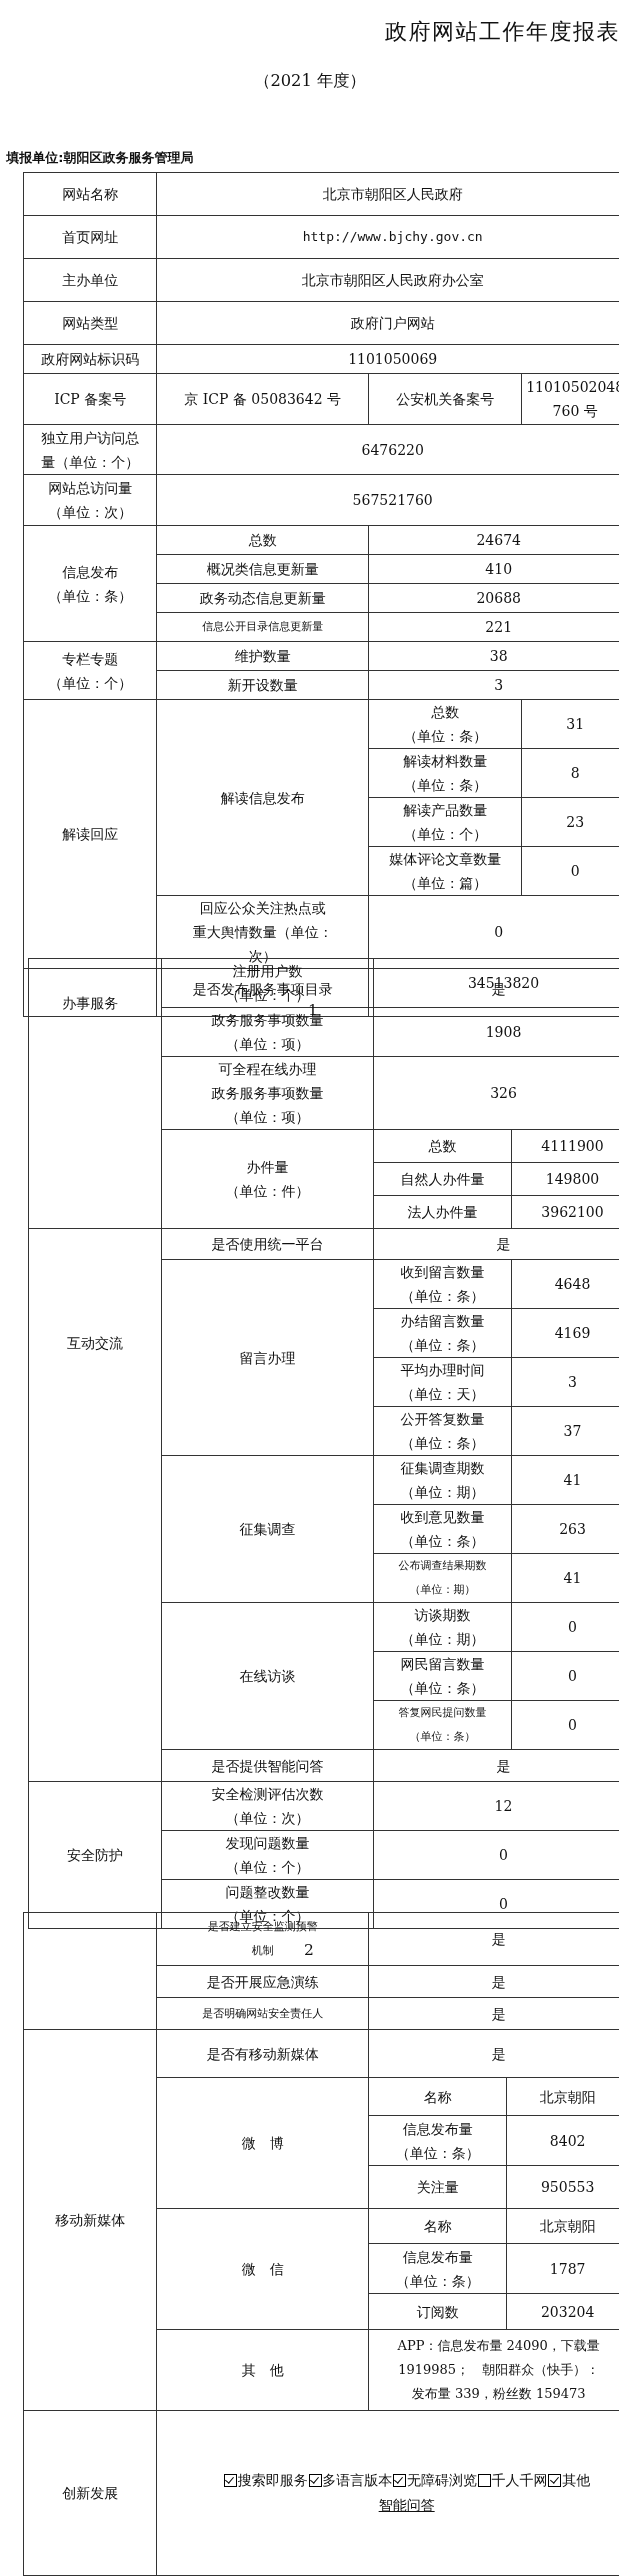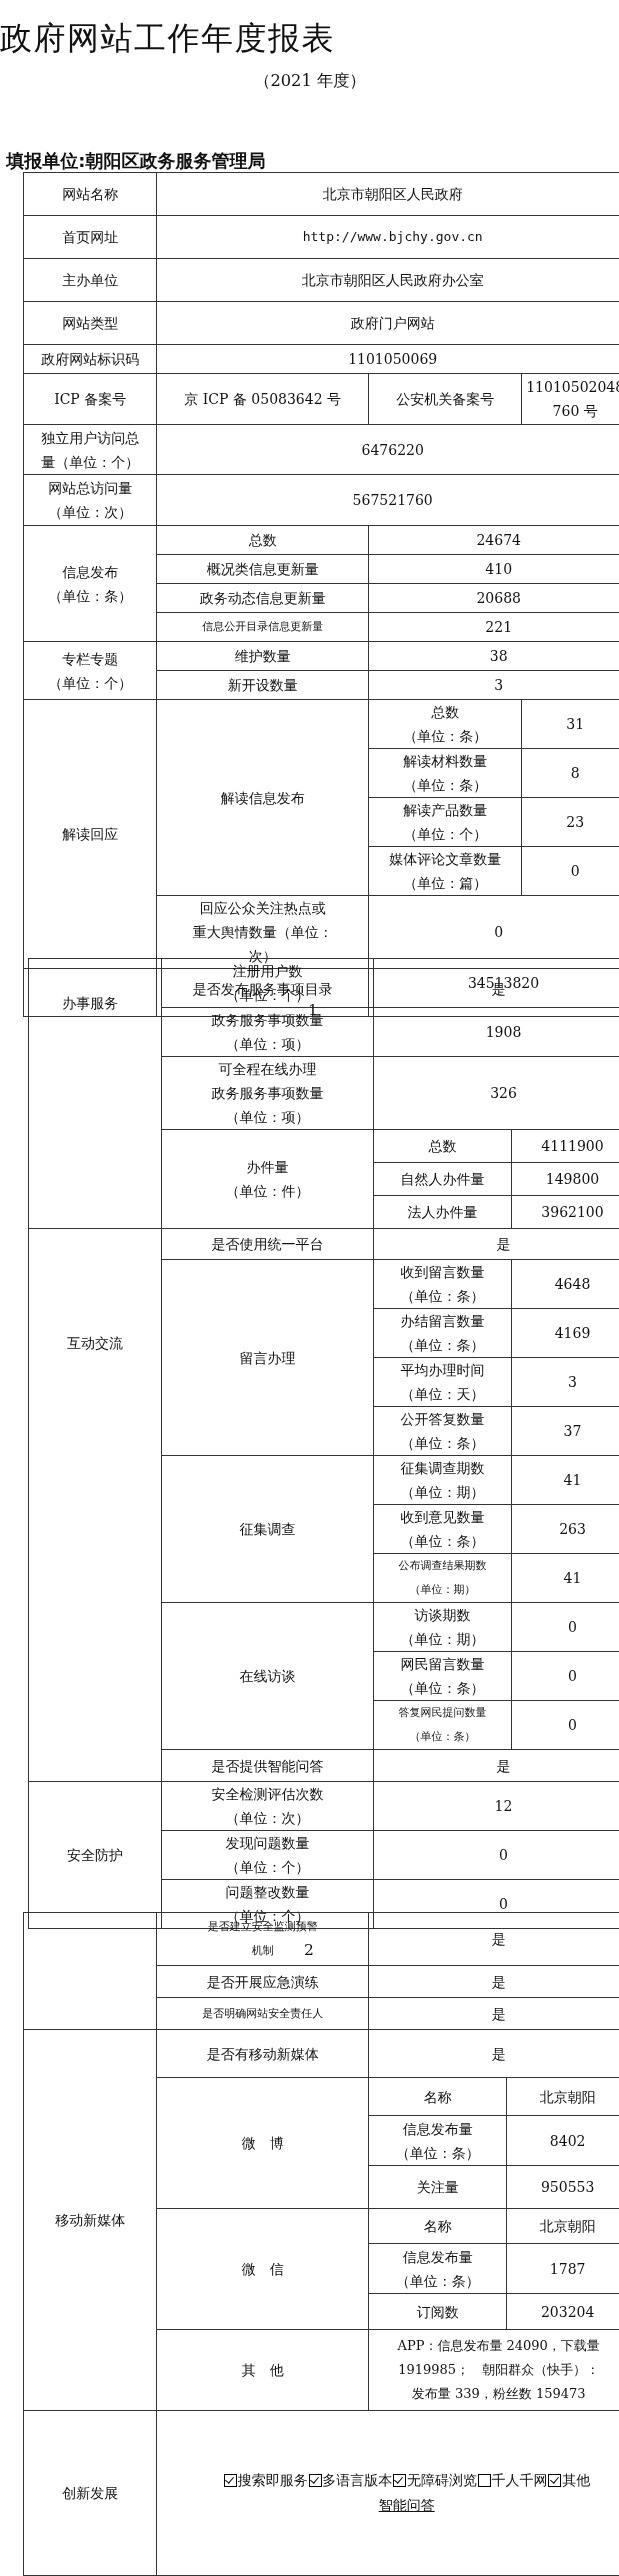--- a/index.html
+++ b/index.html
@@ -1,19 +1,19 @@
 <!DOCTYPE html>
 <html style="font-size:12.4px"><head>
 <meta charset="utf-8">
 <style>
   html, body { margin: 0; padding: 0; background: #ffffff; }
   body { width: 620px; height: 2576px; position: relative; font-family: "DejaVu Serif", "Liberation Serif", serif; color: #111; }
-  .title { position: absolute; top: 17px; left: 0; width: 620px; text-align: left; font-family: "DejaVu Sans", "Liberation Sans", sans-serif; font-size: 32px; letter-spacing: 1.5px; font-weight: normal; }
+  .title { position: absolute; top: 17px; left: 0; width: 620px; text-align: right; font-family: "DejaVu Sans", "Liberation Sans", sans-serif; font-size: 22px; letter-spacing: 1.5px; font-weight: normal; }
   .subtitle { position: absolute; top: 70px; left: 0; width: 620px; text-align: center; font-size: 16.3px; }
-  .unit { position: absolute; top: 149px; left: 6.2px; font-family: "DejaVu Sans", "Liberation Sans", sans-serif; font-weight: bold; font-size: 18px; }
+  .unit { position: absolute; top: 149px; left: 6.2px; font-family: "DejaVu Sans", "Liberation Sans", sans-serif; font-weight: bold; font-size: 13px; }
   table { position: absolute; border-collapse: collapse; table-layout: fixed; font-size: 14px; margin-left: 17px; }
   td { border: 1.2px solid #333; text-align: center; vertical-align: middle; padding: 0 3.1px; line-height: 24px; }
   .t1 { top: 172px; left: 6.2px; width: 606px; }
   .t2 { top: 958px; left: 11px; width: 605px; }
   .t3 { top: 1912px; left: 6.2px; width: 606px; }
   .sm { font-size: 11px; }
   .innov { text-align: center; padding-left: 31px; line-height: 25px; font-size: 14px; }
   .cb { display: inline-block; width: 11px; height: 11px; border: 1.5px solid #000; vertical-align: -1.5px; margin: 0 0.8px; position: relative; background: #fff; }
   .cb.on::after { content: ""; position: absolute; left: 2.3px; top: 0px; width: 3.9px; height: 7px; border-right: 1.9px solid #000; border-bottom: 1.9px solid #000; transform: rotate(40deg); }
   .under { text-decoration: underline; }

